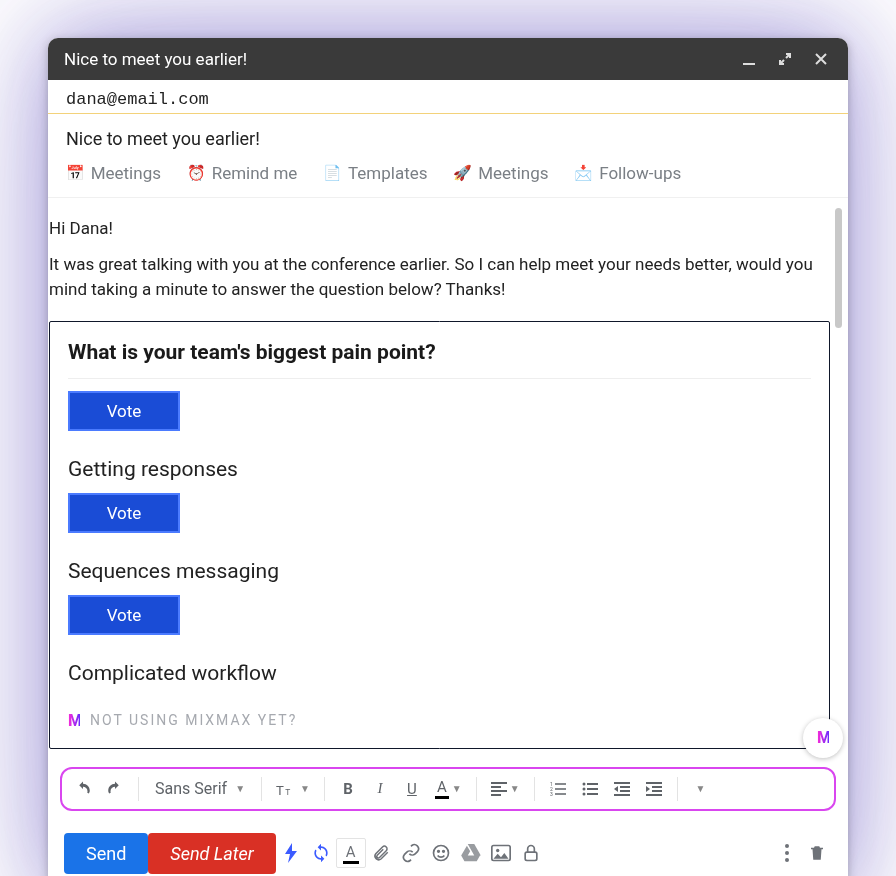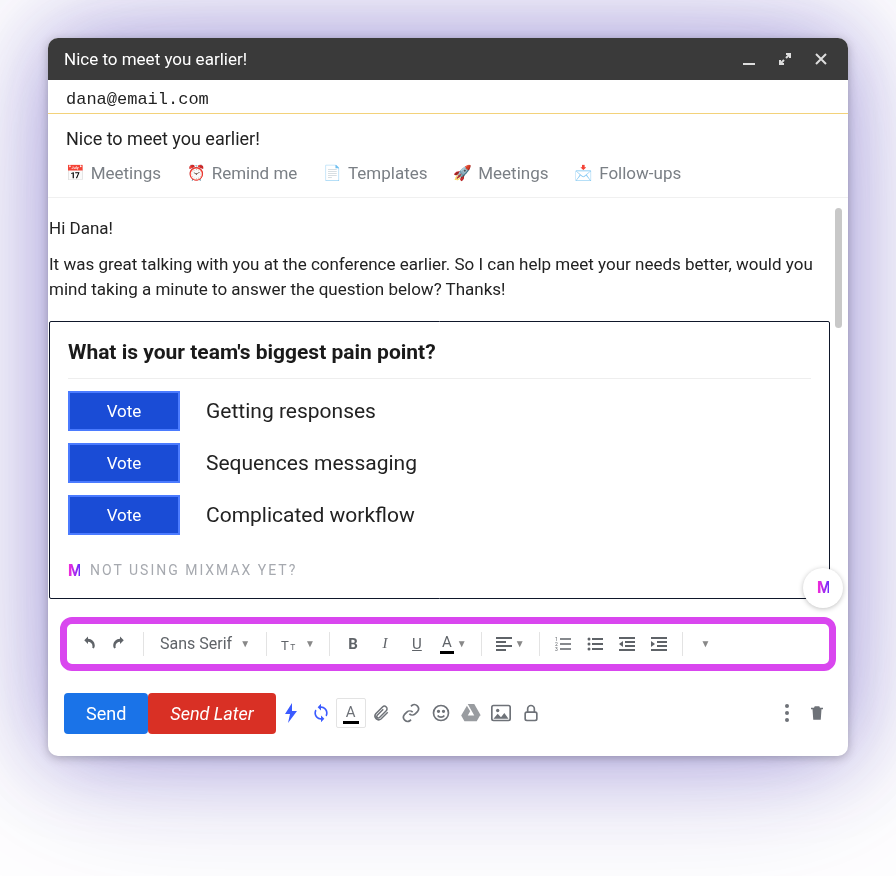--- a/index.html
+++ b/index.html
@@ -98,23 +98,23 @@
   }
   .poll-q {
     font-size: 21px;
     font-weight: 700;
     color: #1a1a1a;
     padding-bottom: 14px;
     border-bottom: 1px solid #eee;
   }
   .poll-opt {
     display: flex;
-    align-items: center;
     gap: 26px;
     margin-top: 12px;
+    flex-direction: column;
   }
   .vote-btn {
     background: #1a4cd6;
     color: #fff;
     border: 2px solid #4b7bff;
     font-size: 17px;
     width: 112px;
     height: 40px;
     cursor: pointer;
     font-family: inherit;
@@ -153,21 +153,21 @@
     font-size: 16px;
   }
   .mm-badge span {
     background: linear-gradient(90deg,#ff2bd6,#6a2bff);
     -webkit-background-clip: text;
     -webkit-text-fill-color: transparent;
     letter-spacing: -2px;
   }
   .toolbar {
     margin: 14px 12px 0 12px;
-    border: 7px solid #d946ef;
+    border: 2px solid #d946ef;
     border-radius: 12px;
     padding: 6px 8px;
     display: flex;
     align-items: center;
     gap: 6px;
     color: #5f6368;
     font-size: 15px;
     overflow: hidden;
   }
   .tb-sep {

